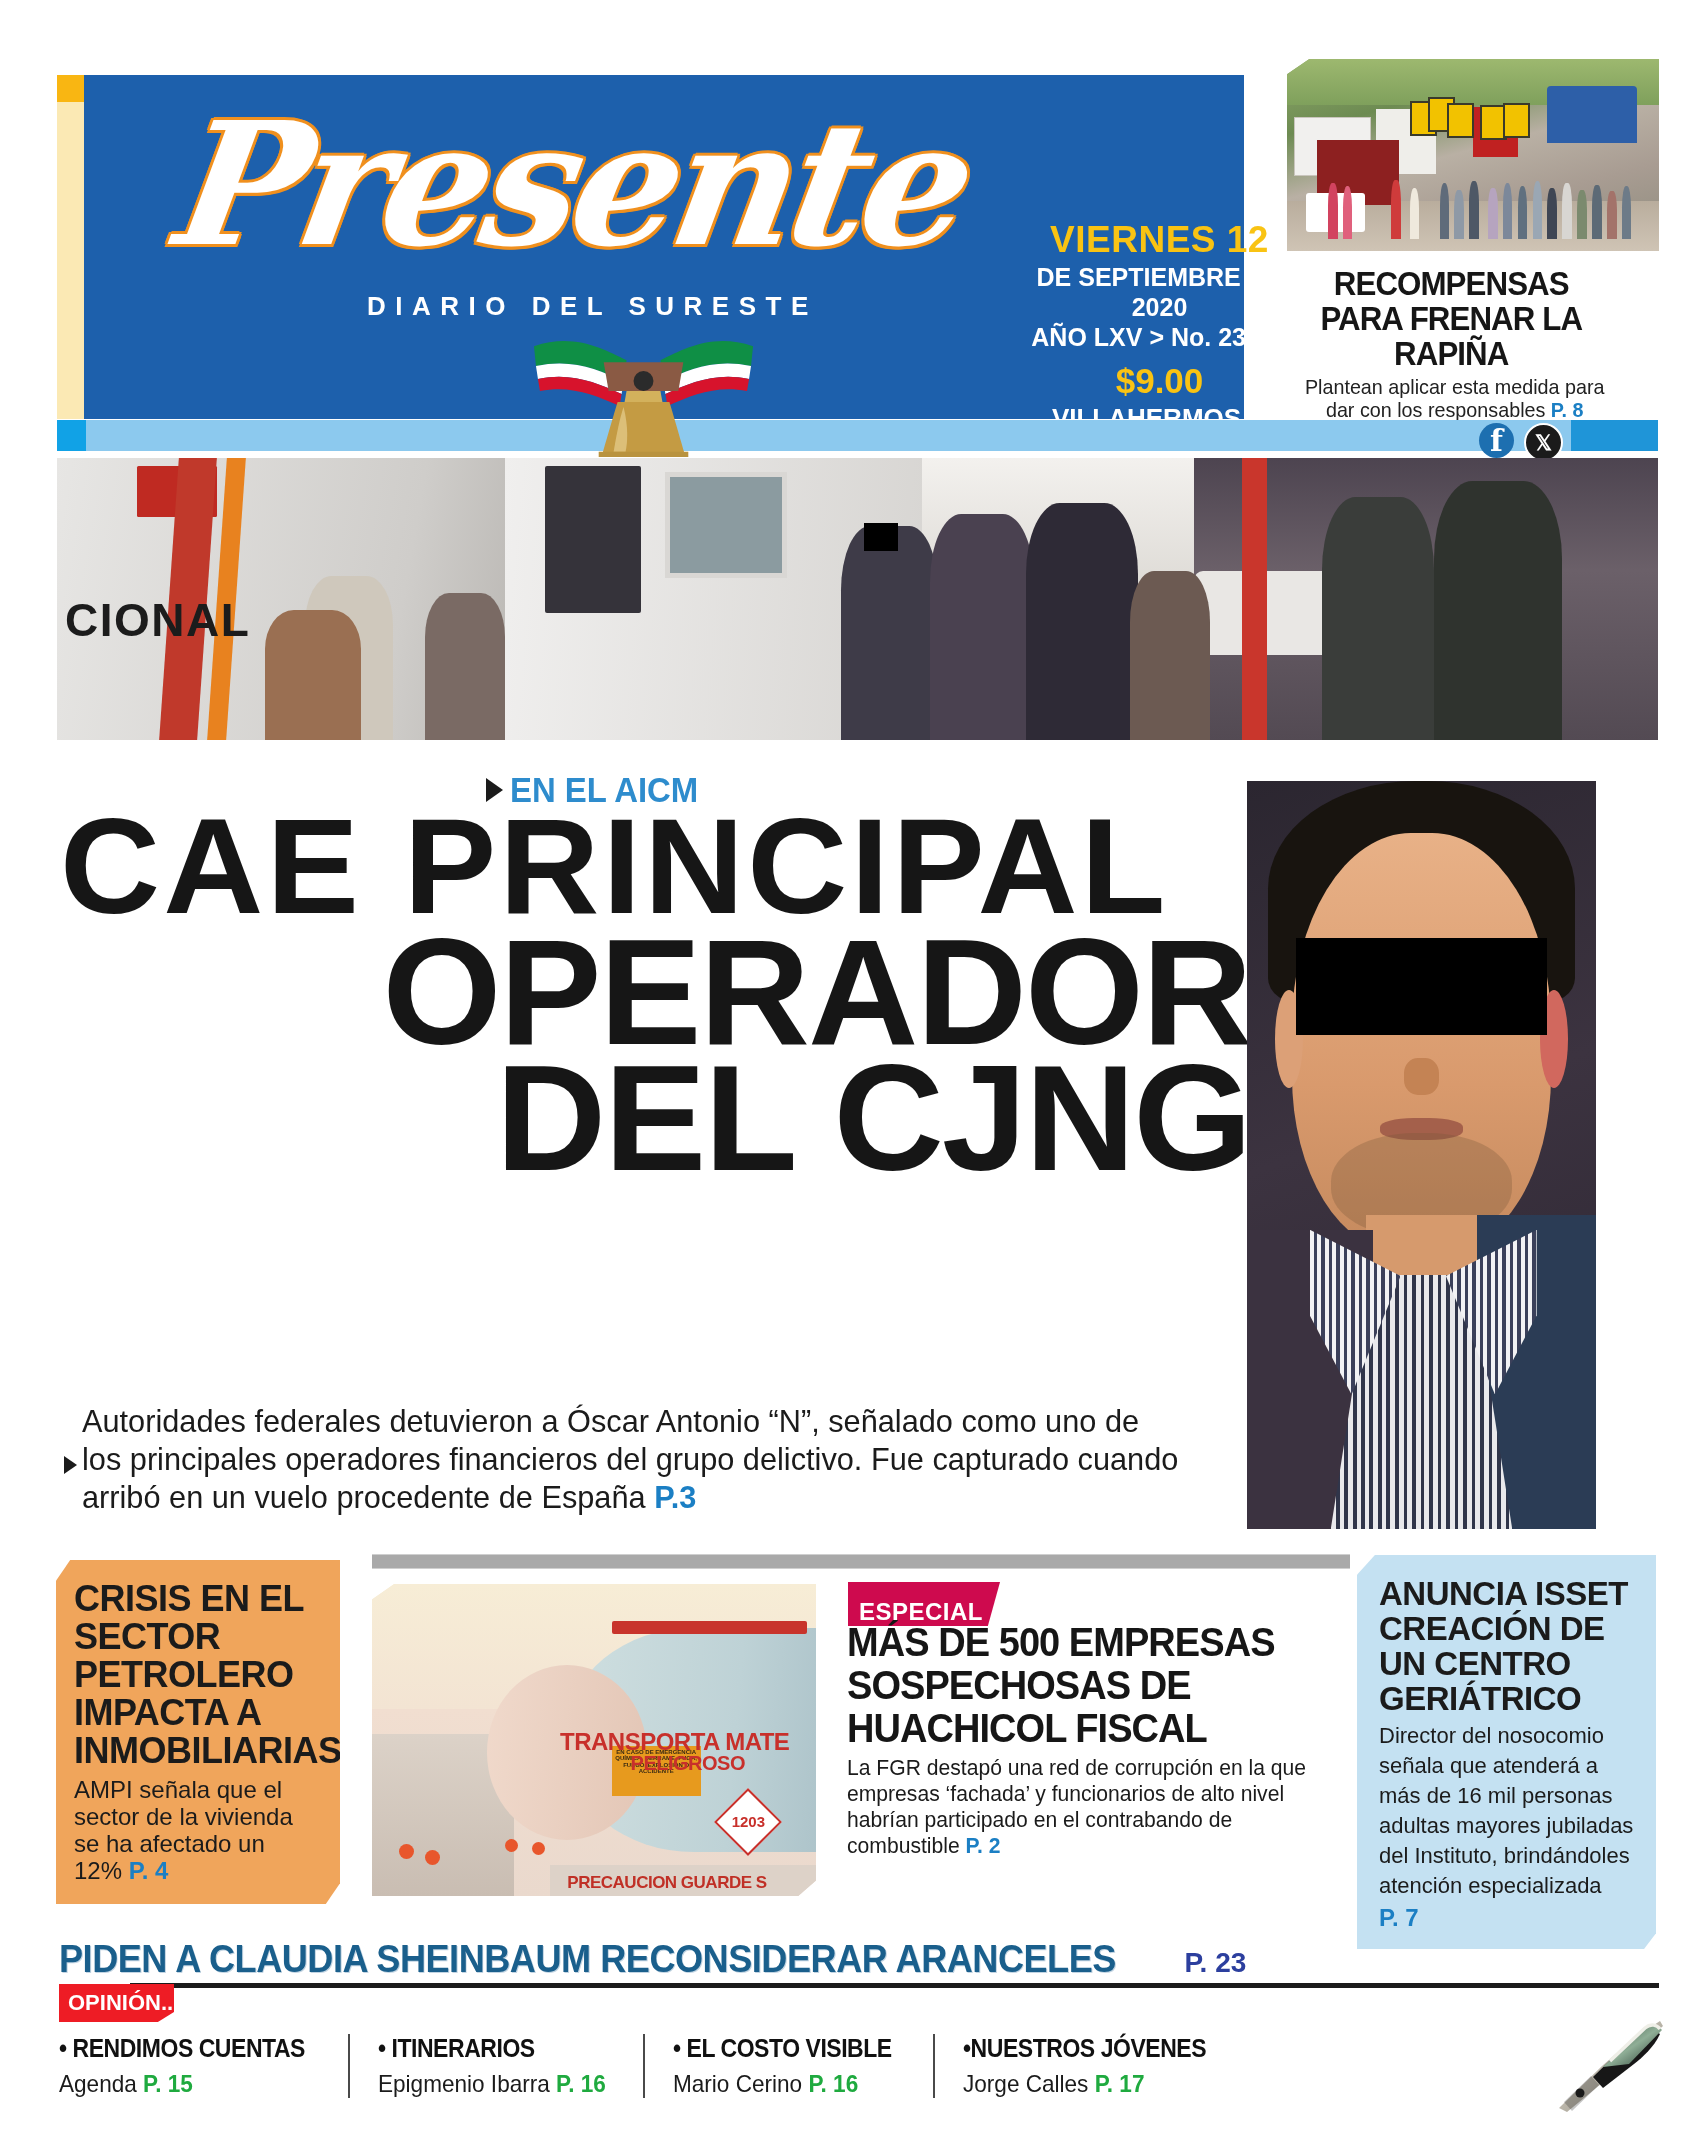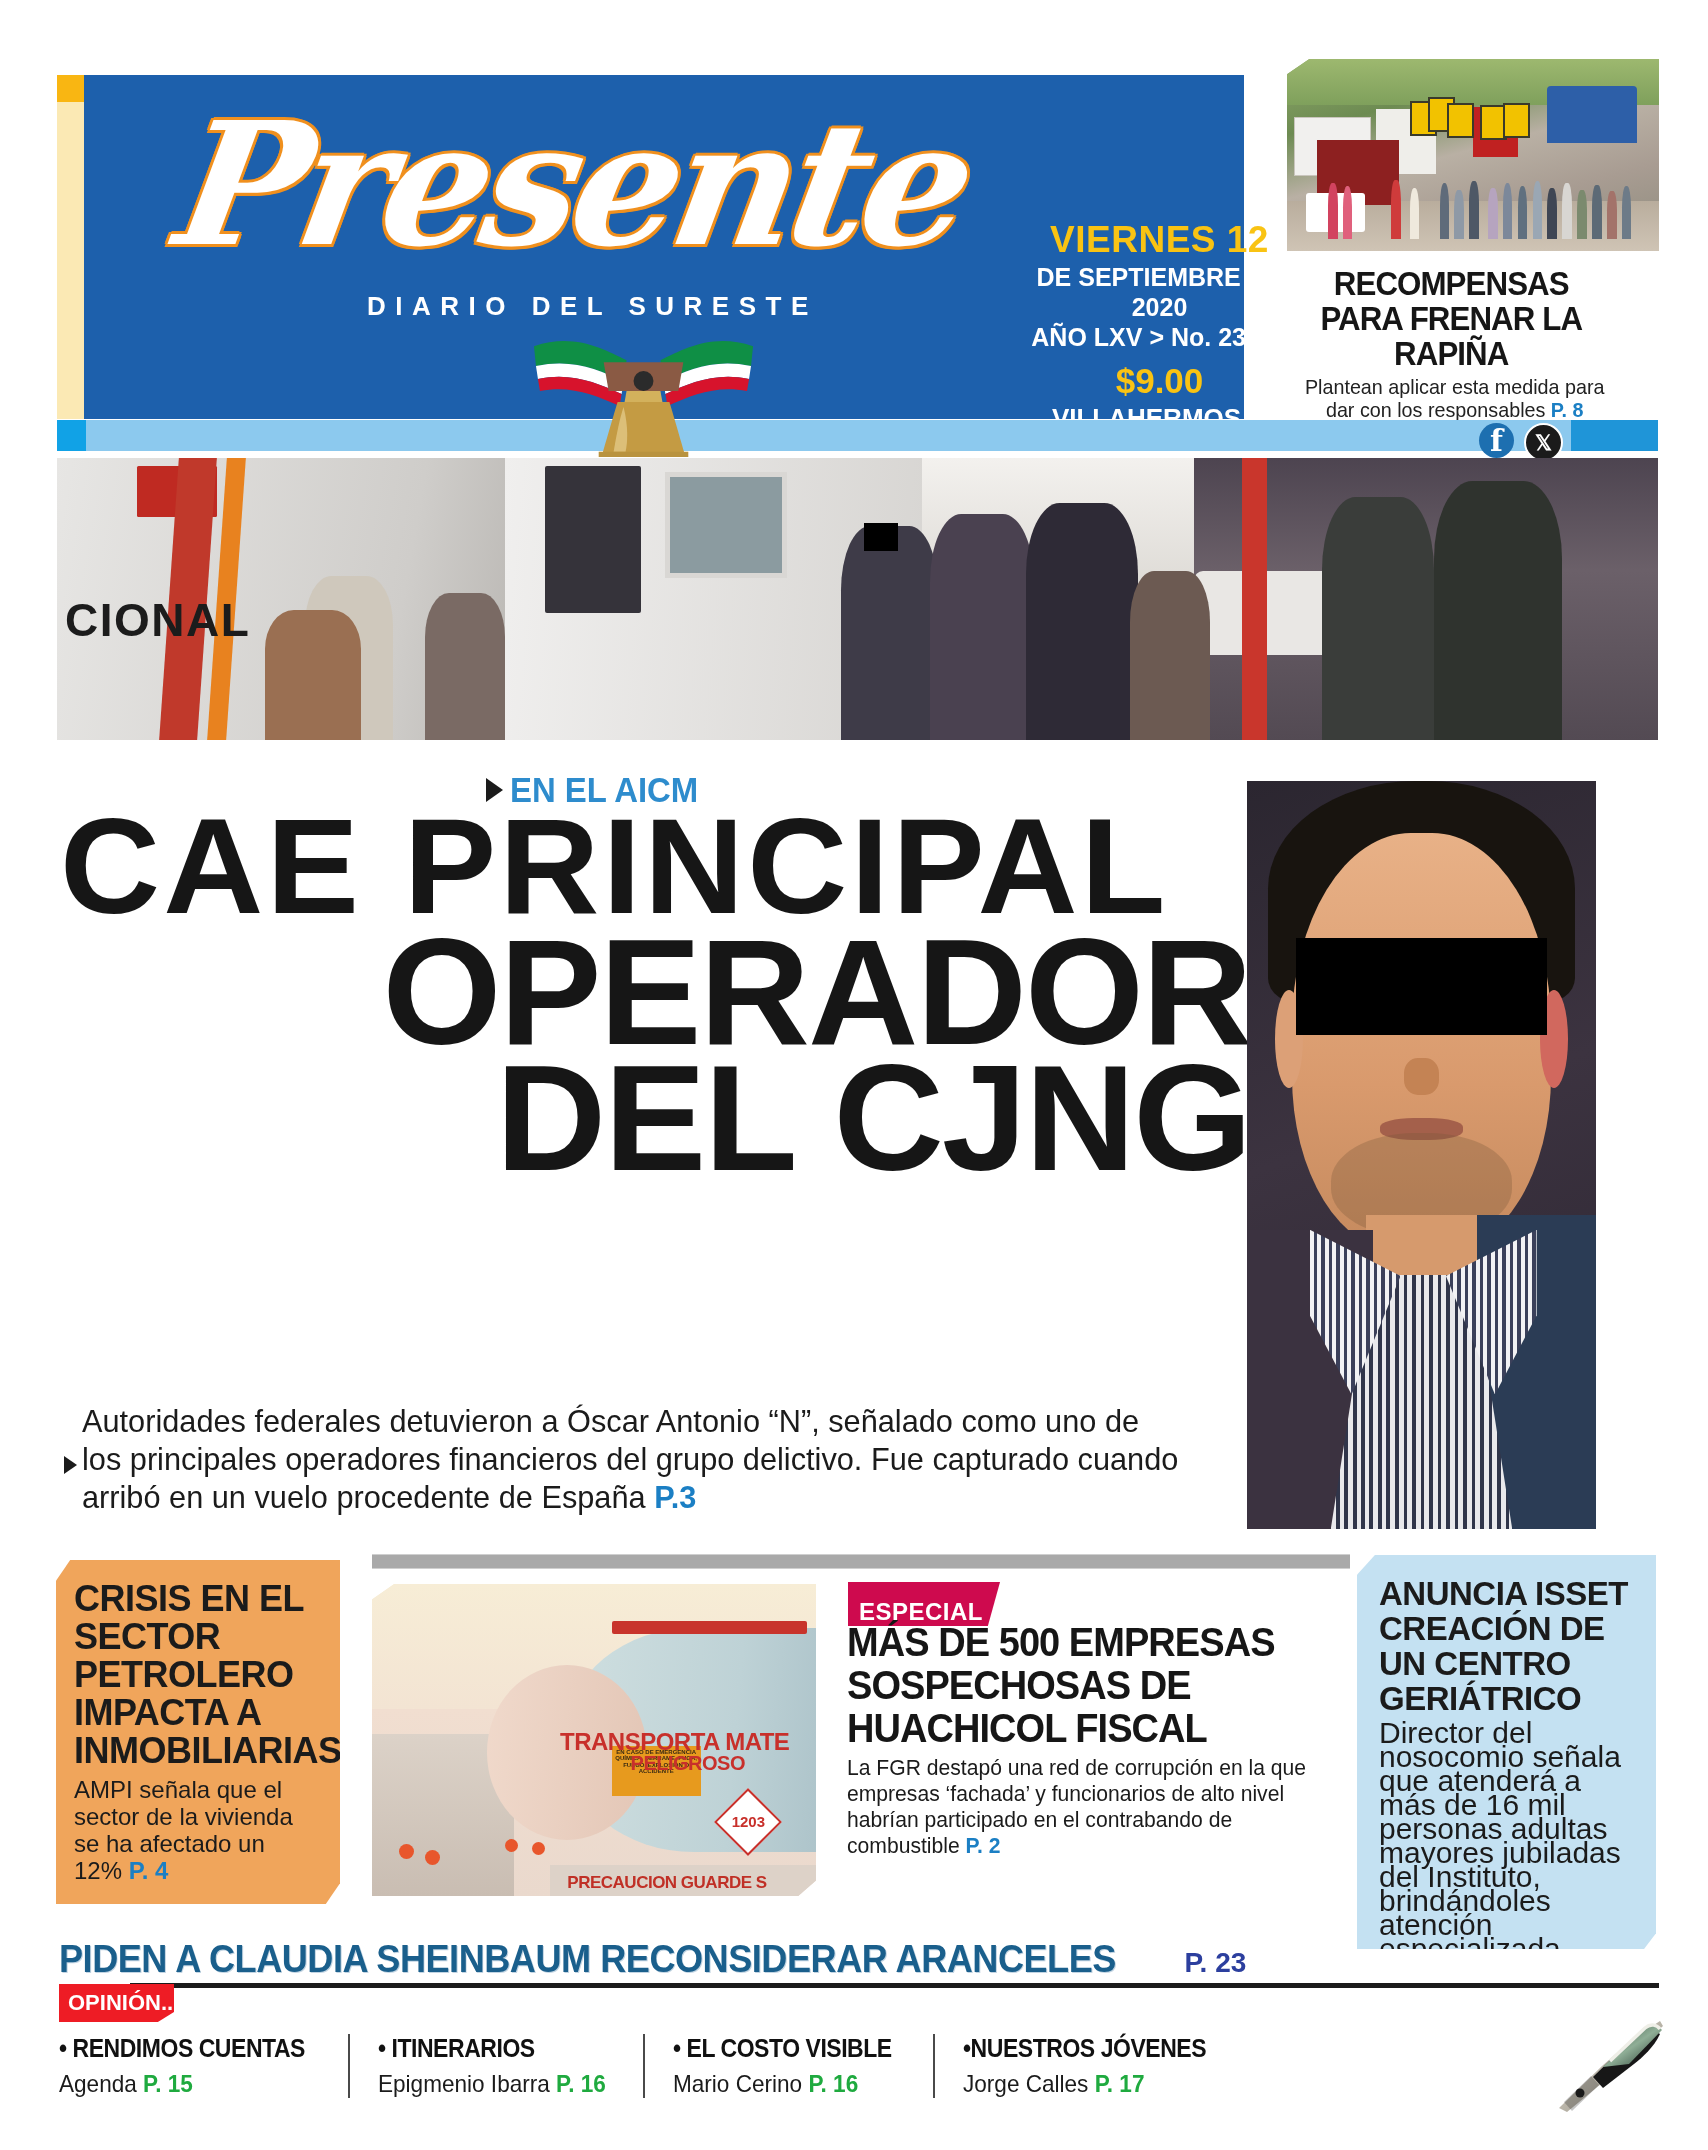--- a/index.html
+++ b/index.html
@@ -169,21 +169,21 @@
   .especial-tag{position:absolute;left:848px;top:1582px;height:44px;background:#ce0a4e;
      padding:0 17px 0 11px;display:flex;align-items:flex-end;clip-path:polygon(0 0,100% 0,92% 100%,0 100%);}
   .especial-tag span{font-size:24px;font-weight:bold;color:#fff;letter-spacing:0.5px;}
   .mid-story{position:absolute;left:847px;top:1621px;width:494px;}
   .mid-story h3{margin:0;font-size:40px;line-height:43px;font-weight:bold;color:#161616;letter-spacing:-1px;transform:scaleX(.95);transform-origin:left;}
   .mid-story .ms-deck{margin-top:5px;font-size:22px;line-height:26px;color:#1b1b1b;transform:scaleX(.96);transform-origin:left;}
 
   .isset-box{position:absolute;left:1357px;top:1555px;width:299px;height:394px;background:#c4e1f2;
      clip-path:polygon(6% 0,100% 0,100% 96%,96% 100%,0 100%,0 5%);}
   .isset-box h3{margin:21px 0 0 22px;width:254px;font-size:33px;line-height:35px;font-weight:bold;color:#1b1b1b;letter-spacing:-0.5px;}
-  .isset-box .ib-deck{margin:5px 0 0 22px;width:259px;font-size:30px;line-height:24px;color:#1b1b1b;}
+  .isset-box .ib-deck{margin:5px 0 0 22px;width:259px;font-size:22px;line-height:30px;color:#1b1b1b;}
   .isset-box .ib-pg{margin:3px 0 0 22px;font-size:24px;font-weight:bold;color:#1b7fc4;}
 
   
   .aranceles{position:absolute;left:59px;top:1938px;width:1297px;display:flex;align-items:baseline;gap:13px;}
   .aranceles .at{font-size:38px;font-weight:bold;color:#1a5f8c;letter-spacing:-0.5px;transform:scaleX(.95);transform-origin:left;
      text-shadow:1px 1px 0 rgba(120,160,190,.45);}
   .aranceles .ap{font-size:28px;font-weight:bold;color:#2c3f9e;}
 
   
   .op-rule{position:absolute;left:130px;top:1983px;width:1529px;height:4.5px;background:#1b1b1b;}

